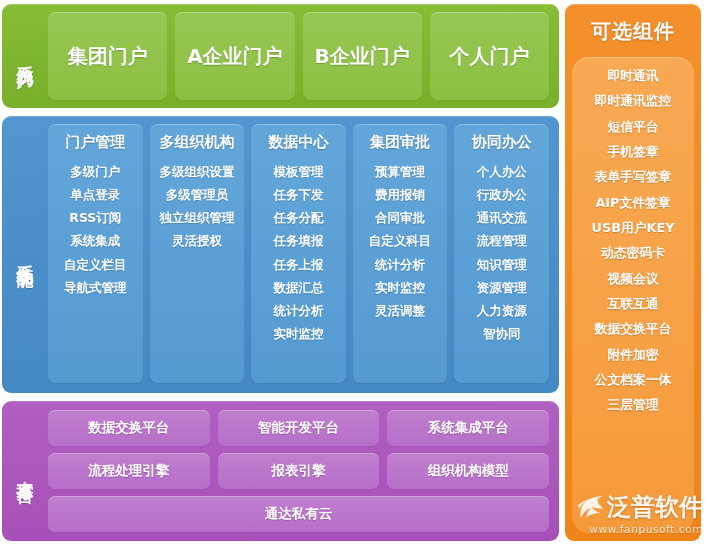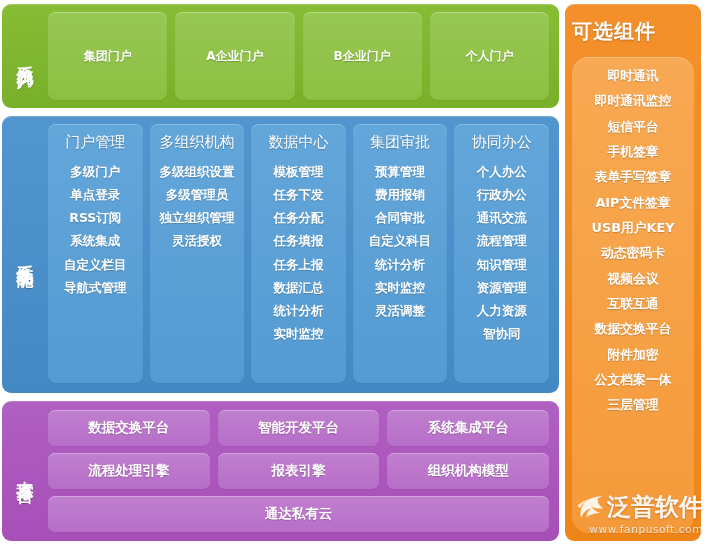--- a/index.html
+++ b/index.html
@@ -80,21 +80,21 @@
     flex: 1 1 0;
     border-radius: 8px;
     background: linear-gradient(180deg, #97c754 0%, #8cc042 100%);
     box-shadow: inset 0 1px 0 rgba(255,255,255,0.30),
                 0 1px 2px rgba(0,0,0,0.07);
     display: flex;
     align-items: center;
     justify-content: center;
     color: #ffffff;
     font-weight: bold;
-    font-size: 12px;
+    font-size: 20px;
     text-shadow: 0 1px 1px rgba(0,0,0,0.22);
     min-width: 0;
   }
 
   
   #function-band {
     flex: 1 1 auto;
     background: linear-gradient(180deg, #5296cf 0%, #4389c4 100%);
     box-shadow: inset 0 1px 0 rgba(255,255,255,0.18);
   }
@@ -110,21 +110,21 @@
                 0 1px 2px rgba(0,0,0,0.06);
     display: flex;
     flex-direction: column;
     align-items: center;
     padding: 9px 2px 8px;
     box-sizing: border-box;
     min-width: 0;
   }
   .func-title {
     color: #ffffff;
-    font-weight: normal;
+    font-weight: bold;
     font-size: 15px;
     margin-bottom: 8px;
     text-shadow: 0 1px 1px rgba(0,0,0,0.25);
     white-space: nowrap;
   }
   .func-item {
     color: #ffffff;
     font-weight: bold;
     font-size: 12.5px;
     line-height: 1.85;
@@ -166,20 +166,21 @@
   }
 
   
   #optional-panel {
     flex: 1 1 auto;
     border-radius: 9px;
     background: linear-gradient(180deg, #f4902b 0%, #ef8418 100%);
     box-shadow: inset 0 1px 0 rgba(255,255,255,0.2);
     display: flex;
     flex-direction: column;
+    align-items: center;
     padding: 14px 7px 8px;
     box-sizing: border-box;
     position: relative;
     overflow: hidden;
   }
   #optional-title {
     color: #ffffff;
     font-weight: bold;
     font-size: 20px;
     letter-spacing: 1px;

